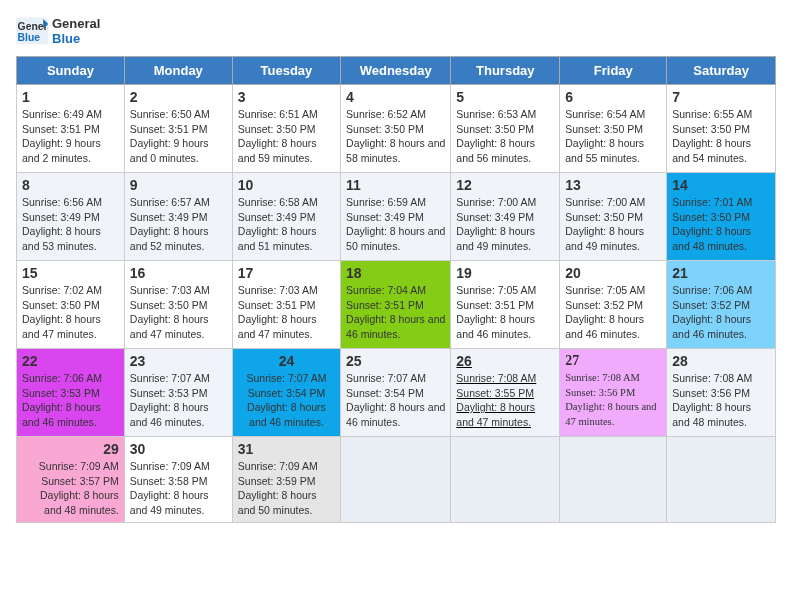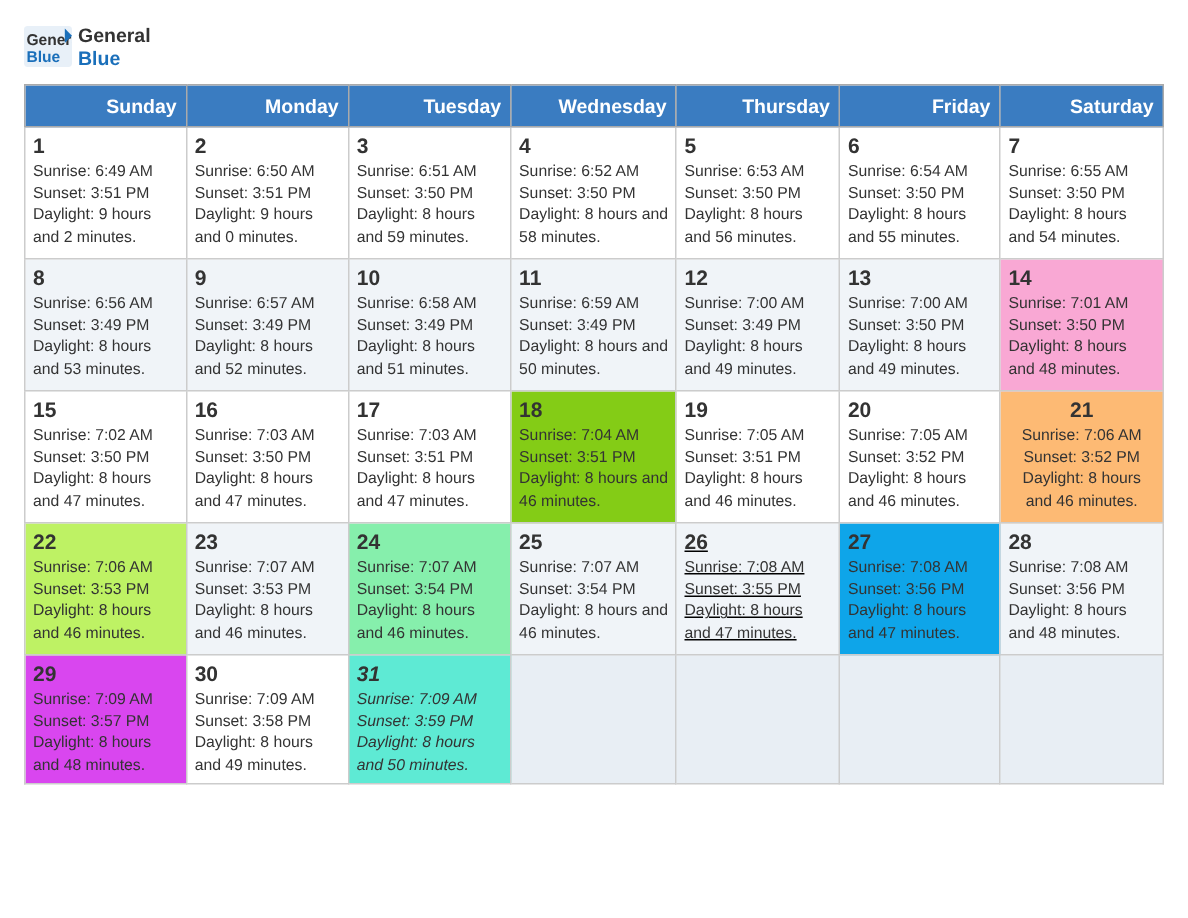--- a/index.html
+++ b/index.html
@@ -41,21 +41,21 @@
       color: #333;
     }
     .calendar {
       width: 100%;
       border-collapse: collapse;
       font-size: 11px;
     }
     .calendar th {
       background-color: #3a7cc1;
       color: #fff;
-      text-align: right;
+      text-align: center;
       padding: 6px 6px;
       font-size: 13px;
       font-weight: bold;
       border: 1px solid #aaa;
     }
     .calendar td {
       border: 1px solid #ccc;
       vertical-align: top;
       padding: 4px 5px;
       width: 113px;
@@ -171,21 +171,21 @@
         <span class="day-info">Sunrise: 6:59 AM<br>Sunset: 3:49 PM<br>Daylight: 8 hours and 50 minutes.</span>
       </td>
         <td style="background: rgb(240, 244, 248);">
         <span class="day-num">12</span>
         <span class="day-info">Sunrise: 7:00 AM<br>Sunset: 3:49 PM<br>Daylight: 8 hours and 49 minutes.</span>
       </td>
         <td style="background: rgb(240, 244, 248);">
         <span class="day-num">13</span>
         <span class="day-info">Sunrise: 7:00 AM<br>Sunset: 3:50 PM<br>Daylight: 8 hours and 49 minutes.</span>
       </td>
-        <td style="background: #f9a8d4;">
+        <td style="background: #0ea5e9;">
         <span class="day-num">14</span>
         <span class="day-info">Sunrise: 7:01 AM<br>Sunset: 3:50 PM<br>Daylight: 8 hours and 48 minutes.</span>
       </td>
       </tr>
       <tr>
         <td style="background: rgb(255, 255, 255);">
         <span class="day-num">15</span>
         <span class="day-info">Sunrise: 7:02 AM<br>Sunset: 3:50 PM<br>Daylight: 8 hours and 47 minutes.</span>
       </td>
         <td style="background: rgb(255, 255, 255);">
@@ -201,65 +201,65 @@
         <span class="day-info">Sunrise: 7:04 AM<br>Sunset: 3:51 PM<br>Daylight: 8 hours and 46 minutes.</span>
       </td>
         <td style="background: rgb(255, 255, 255); margin-left: 24px;">
         <span class="day-num">19</span>
         <span class="day-info">Sunrise: 7:05 AM<br>Sunset: 3:51 PM<br>Daylight: 8 hours and 46 minutes.</span>
       </td>
         <td style="background: rgb(255, 255, 255);">
         <span class="day-num">20</span>
         <span class="day-info">Sunrise: 7:05 AM<br>Sunset: 3:52 PM<br>Daylight: 8 hours and 46 minutes.</span>
       </td>
-        <td style="background: #fdba74; text-align: center;">
+        <td style="background: #7dd3fc;">
         <span class="day-num">21</span>
         <span class="day-info">Sunrise: 7:06 AM<br>Sunset: 3:52 PM<br>Daylight: 8 hours and 46 minutes.</span>
       </td>
       </tr>
       <tr>
-        <td style="background: #bef264; margin-top: 24px;">
+        <td style="background: #d946ef; margin-top: 24px;">
         <span class="day-num">22</span>
         <span class="day-info">Sunrise: 7:06 AM<br>Sunset: 3:53 PM<br>Daylight: 8 hours and 46 minutes.</span>
       </td>
         <td style="background: rgb(240, 244, 248);">
         <span class="day-num">23</span>
         <span class="day-info">Sunrise: 7:07 AM<br>Sunset: 3:53 PM<br>Daylight: 8 hours and 46 minutes.</span>
       </td>
-        <td style="background: #86efac;">
+        <td style="background: #0ea5e9; text-align: center;">
         <span class="day-num">24</span>
         <span class="day-info">Sunrise: 7:07 AM<br>Sunset: 3:54 PM<br>Daylight: 8 hours and 46 minutes.</span>
       </td>
         <td style="background: rgb(240, 244, 248);">
         <span class="day-num">25</span>
         <span class="day-info">Sunrise: 7:07 AM<br>Sunset: 3:54 PM<br>Daylight: 8 hours and 46 minutes.</span>
       </td>
         <td style="background: rgb(240, 244, 248); text-decoration: underline;">
         <span class="day-num">26</span>
         <span class="day-info">Sunrise: 7:08 AM<br>Sunset: 3:55 PM<br>Daylight: 8 hours and 47 minutes.</span>
       </td>
-        <td style="background: #0ea5e9;">
+        <td style="background: #f0abfc; font-family: Liberation Serif, serif;">
         <span class="day-num">27</span>
         <span class="day-info">Sunrise: 7:08 AM<br>Sunset: 3:56 PM<br>Daylight: 8 hours and 47 minutes.</span>
       </td>
         <td style="background: rgb(240, 244, 248);">
         <span class="day-num">28</span>
         <span class="day-info">Sunrise: 7:08 AM<br>Sunset: 3:56 PM<br>Daylight: 8 hours and 48 minutes.</span>
       </td>
       </tr>
       <tr class="last-row">
-        <td style="background: #d946ef;">
+        <td style="background: #f9a8d4; text-align: right;">
         <span class="day-num">29</span>
         <span class="day-info">Sunrise: 7:09 AM<br>Sunset: 3:57 PM<br>Daylight: 8 hours and 48 minutes.</span>
       </td>
         <td style="background: rgb(255, 255, 255);">
         <span class="day-num">30</span>
         <span class="day-info">Sunrise: 7:09 AM<br>Sunset: 3:58 PM<br>Daylight: 8 hours and 49 minutes.</span>
       </td>
-        <td style="background: #5eead4; font-style: italic;">
+        <td style="background: #e5e5e5;">
         <span class="day-num">31</span>
         <span class="day-info">Sunrise: 7:09 AM<br>Sunset: 3:59 PM<br>Daylight: 8 hours and 50 minutes.</span>
       </td>
         <td class="empty-cell"></td>
         <td class="empty-cell"></td>
         <td class="empty-cell"></td>
         <td class="empty-cell"></td>
       </tr>
     </tbody>
 </table>

